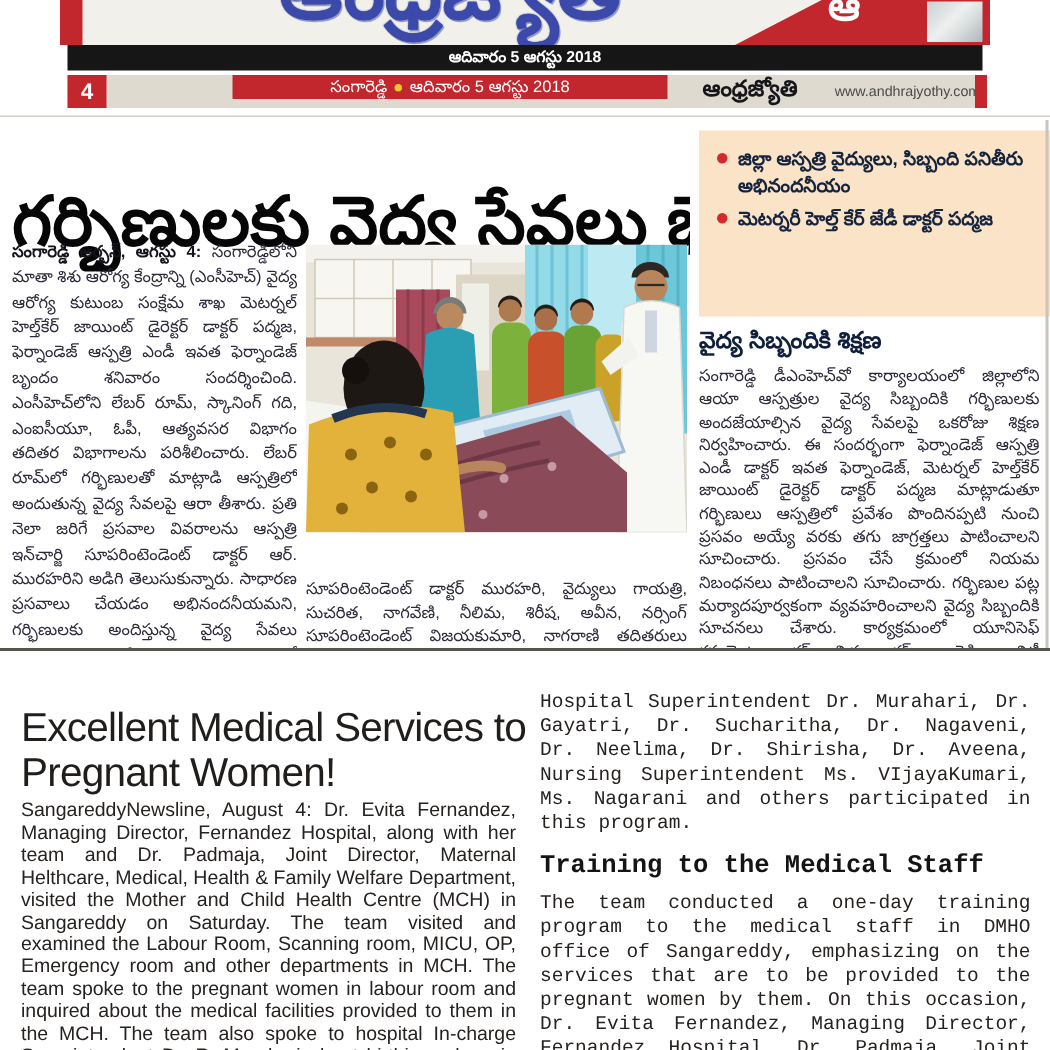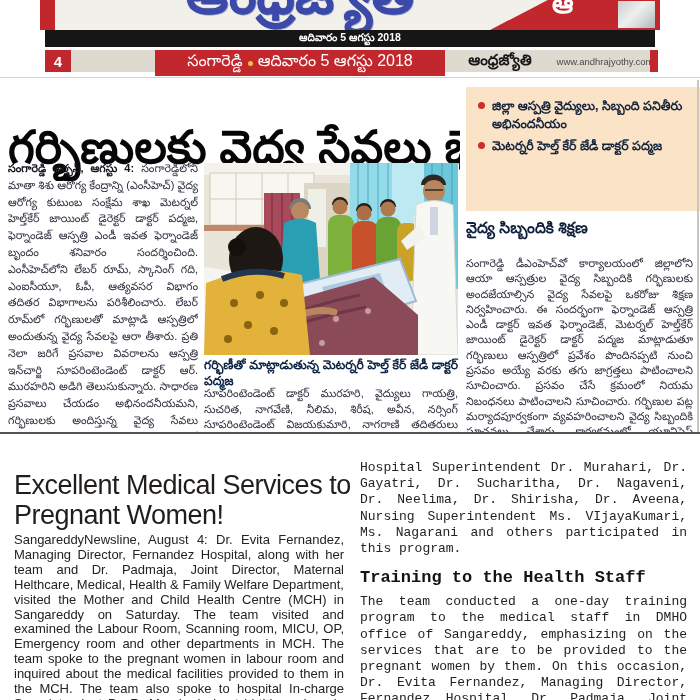--- a/index.html
+++ b/index.html
@@ -18,22 +18,22 @@
   .mast-glyph{position:absolute;left:0;top:-11px;font-size:27px;font-weight:bold;color:#fff;}
   .mast-thumb{left:578px;top:1px;width:37px;height:27px;
               background:linear-gradient(135deg,#c9ced0 0%,#eef0ef 45%,#dfe3e2 60%,#aeb6ba 100%);}
   .date-bar{left:45px;top:30px;width:610px;height:17px;background:#161616;color:#fff;
             display:flex;align-items:center;justify-content:center;font-size:10.5px;font-weight:bold;}
 
   
   .info-bar{left:45px;top:50px;width:613px;height:22px;background:#dedacf;}
   .page-num{left:0;top:0;width:26px;height:22px;background:#c2272e;color:#fff;font-size:15px;
             font-weight:bold;display:flex;align-items:center;justify-content:center;}
-  .edition-strip{left:110px;top:0;width:290px;height:26px;background:#c2272e;color:#fff;
-                 display:flex;align-items:center;justify-content:center;gap:5px;font-size:16px;}
+  .edition-strip{left:110px;top:0;width:290px;height:16px;background:#c2272e;color:#fff;
+                 display:flex;align-items:center;justify-content:center;gap:5px;font-size:11px;}
   .edition-dot{width:5px;height:5px;border-radius:50%;background:#f5c531;display:inline-block;}
   .brand-name{left:400px;top:0;width:110px;height:22px;display:flex;align-items:center;
               justify-content:center;font-size:15px;font-weight:bold;color:#15151a;}
   .website{left:512px;top:0;width:96px;height:22px;display:flex;align-items:center;
            justify-content:center;font-size:9.5px;color:#4a4a48;}
   .info-cap{left:605px;top:0;width:8px;height:22px;background:#c2272e;}
   .hairline{left:0;top:77px;width:700px;height:1px;background:#d5d2ca;}
 
   
   .t-headline{left:8px;top:84px;width:452px;height:66px;font-size:46px;font-weight:bold;
@@ -48,21 +48,21 @@
           text-align:justify;color:#2c2c3c;overflow:hidden;}
   .t-dateline{font-weight:bold;color:#14141c;}
 
   .photo{left:204px;top:163px;width:254px;height:192px;overflow:hidden;}
   .caption{left:204px;top:358px;width:254px;font-size:12.3px;font-weight:bold;color:#0e2444;
            line-height:1.28;text-align:justify;}
   .t-col2{left:204px;top:386px;width:254px;height:46px;font-size:11px;line-height:15.5px;
           text-align:justify;color:#2c2c3c;overflow:hidden;}
 
   .t-col3{left:466px;top:219px;width:227px;height:213px;overflow:hidden;}
-  .t-subhead{font-size:15.5px;font-weight:bold;color:#10203c;margin:0 0 16px 0;}
+  .t-subhead{font-size:15.5px;font-weight:bold;color:#10203c;margin:0 0 5px 0;}
   .t-col3-body{font-size:11px;line-height:15.3px;text-align:justify;color:#2c2c3c;}
 
   .v-rule{left:697px;top:80px;width:2px;height:353px;background:#c9c5bd;}
   .divider{left:0;top:432px;width:700px;height:2px;background:#555550;}
 
   
   .e-headline{left:14px;top:452px;width:352px;font-size:27px;line-height:1.12;font-weight:normal;
               color:#201d1b;letter-spacing:-0.5px;}
   .e-col1{left:14px;top:533px;width:330px;height:167px;font-size:13px;line-height:14.9px;
           text-align:justify;color:#262220;overflow:hidden;}
@@ -180,34 +180,33 @@
       <path d="M18 116 q32 -13 62 -3" stroke="#23364f" stroke-width="6" fill="none"></path>
       <circle cx="30" cy="140" r="4" fill="#8a6410"></circle>
         <circle cx="56" cy="132" r="4" fill="#8a6410"></circle>
       <circle cx="80" cy="140" r="4" fill="#8a6410"></circle>
         <circle cx="44" cy="162" r="4" fill="#8a6410"></circle>
       <circle cx="70" cy="168" r="4" fill="#8a6410"></circle>
         <circle cx="24" cy="176" r="4" fill="#8a6410"></circle>
     </svg>
   </div>
 
-  <div class="abs caption">గర్భిణీతో మాట్లాడుతున్న మెటర్నరీ హెల్త్ కేర్ జేడీ డాక్టర్ పద్మజ</div>
   <div class="abs t-col2">సూపరింటెండెంట్ డాక్టర్ మురహరి, వైద్యులు గాయత్రి, సుచరిత, నాగవేణి, నీలిమ, శిరీష, అవీన, నర్సింగ్ సూపరింటెండెంట్ విజయకుమారి, నాగరాణి తదితరులు పాల్గొన్నారు.</div>
 
   <div class="abs t-col3">
     <h2 class="t-subhead">వైద్య సిబ్బందికి శిక్షణ</h2>
     <div class="t-col3-body">సంగారెడ్డి డీఎంహెచ్‌వో కార్యాలయంలో జిల్లాలోని ఆయా ఆస్పత్రుల వైద్య సిబ్బందికి గర్భిణులకు అందజేయాల్సిన వైద్య సేవలపై ఒకరోజు శిక్షణ నిర్వహించారు. ఈ సందర్భంగా ఫెర్నాండెజ్ ఆస్పత్రి ఎండీ డాక్టర్ ఇవత ఫెర్నాండెజ్, మెటర్నల్ హెల్త్‌కేర్ జాయింట్ డైరెక్టర్ డాక్టర్ పద్మజ మాట్లాడుతూ గర్భిణులు ఆస్పత్రిలో ప్రవేశం పొందినప్పటి నుంచి ప్రసవం అయ్యే వరకు తగు జాగ్రత్తలు పాటించాలని సూచించారు. ప్రసవం చేసే క్రమంలో నియమ నిబంధనలు పాటించాలని సూచించారు. గర్భిణుల పట్ల మర్యాదపూర్వకంగా వ్యవహరించాలని వైద్య సిబ్బందికి సూచనలు చేశారు. కార్యక్రమంలో యూనిసెఫ్ కన్సల్టెంట్లు డాక్టర్ అనిత, డాక్టర్ రాధారెడ్డి, క్వాలిటీ అస్యూరెన్స్ టీం మెంబర్లు డాక్టర్ అర్చన, డాక్టర్ అపర్ణ, వైద్య సిబ్బంది పాల్గొన్నారు.</div>
   </div>
 
   <div class="abs v-rule"></div>
   <div class="abs divider"></div>
 
   <h1 class="abs e-headline">Excellent Medical Services to Pregnant Women!</h1>
 
   <div class="abs e-col1">SangareddyNewsline, August 4: Dr. Evita Fernandez, Managing Director, Fernandez Hospital, along with her team and Dr. Padmaja, Joint Director, Maternal Helthcare, Medical, Health &amp; Family Welfare Department, visited the Mother and Child Health Centre (MCH) in Sangareddy on Saturday. The team visited and examined the Labour Room, Scanning room, MICU, OP, Emergency room and other departments in MCH. The team spoke to the pregnant women in labour room and inquired about the medical facilities provided to them in the MCH. The team also spoke to hospital In-charge Superintendent Dr. R. Murahari about birthings done in the hospital every month. The team appreciated the medical facilities provided to the pregnant women, and also spoke at length about conducting</div>
 
   <div class="abs e-col2">
     <p class="e-para">Hospital Superintendent Dr. Murahari, Dr. Gayatri, Dr. Sucharitha, Dr. Nagaveni, Dr. Neelima, Dr. Shirisha, Dr. Aveena, Nursing Superintendent Ms. VIjayaKumari, Ms. Nagarani and others participated in this program.</p>
-    <h2 class="e-subhead">Training to the Health Staff</h2>
+    <h2 class="e-subhead">Training to the Medical Staff</h2>
     <p class="e-para">The team conducted a one-day training program to the medical staff in DMHO office of Sangareddy, emphasizing on the services that are to be provided to the pregnant women by them. On this occasion, Dr. Evita Fernandez, Managing Director, Fernandez Hospital, Dr. Padmaja, Joint Director, Maternal Helthcare, Medical, Health &amp; Family Welfare Department, laid their emphasis on providing all required health care to the pregnant women, starting from getting admitted to the hospital till the delivery of the baby. They also highlighted the rules and regulations that are to be followed during the process of birthing. The training emphasized on providing</p>
   </div>
 
 </div>
 
 </body></html>

